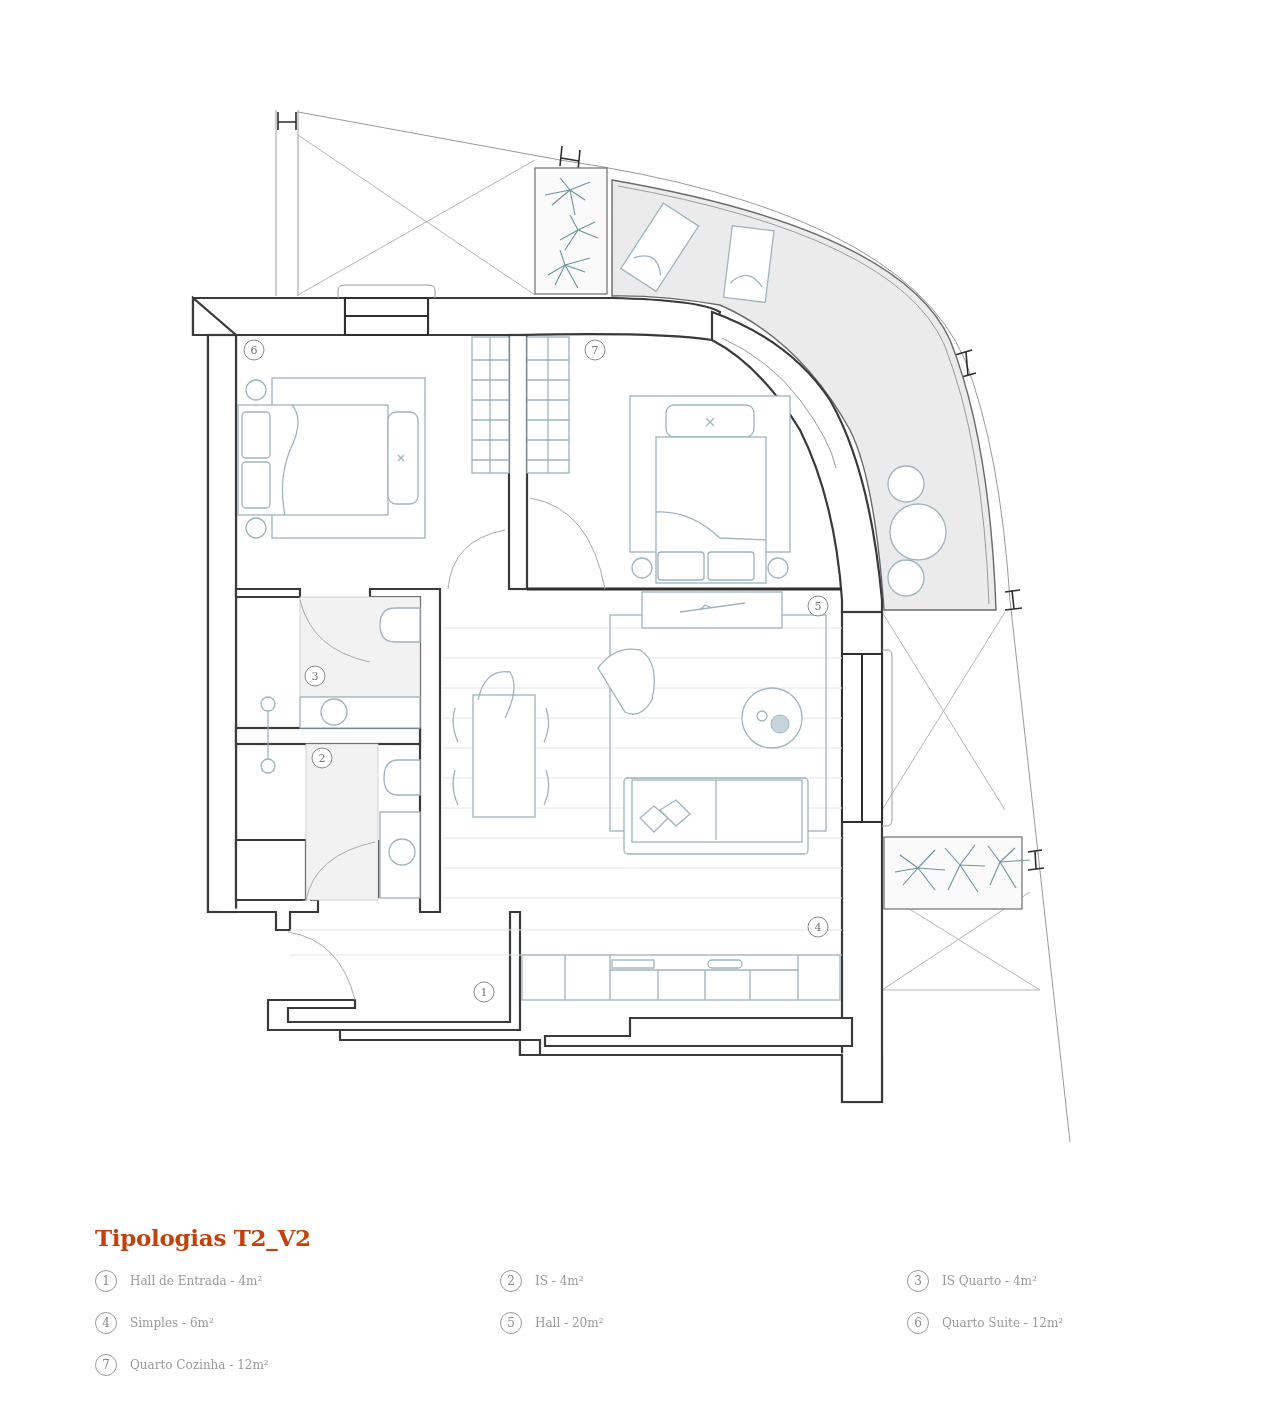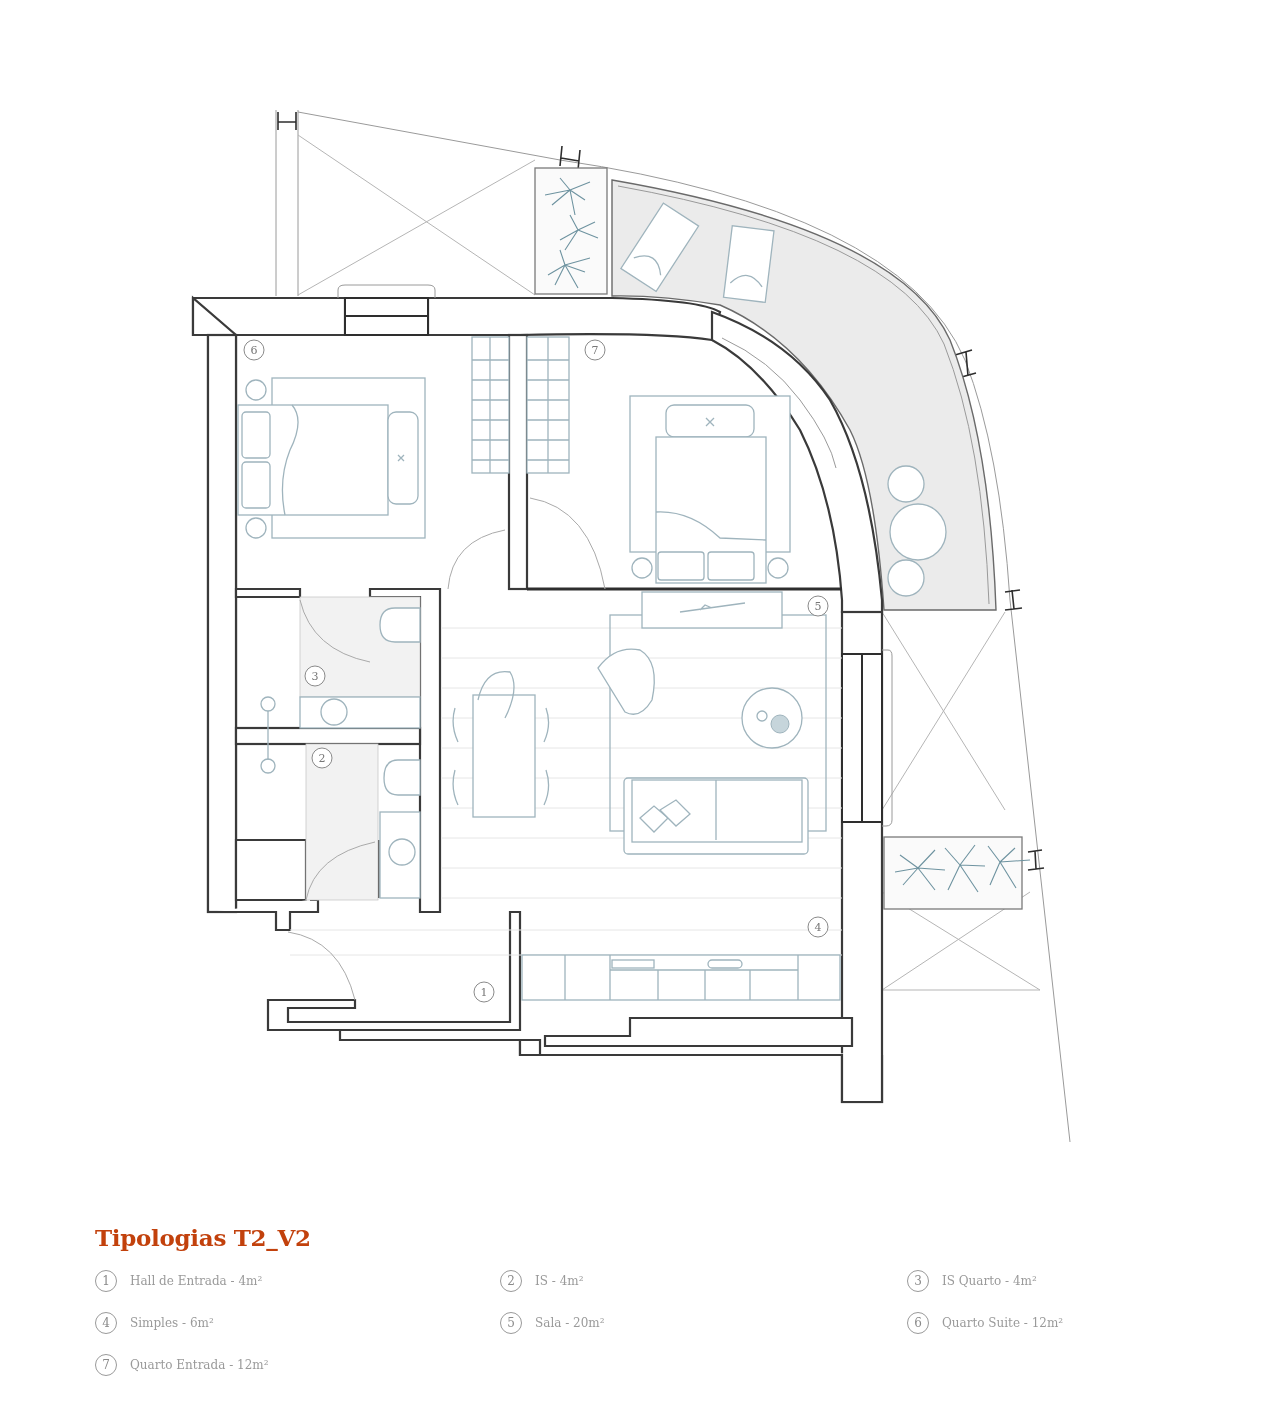--- a/index.html
+++ b/index.html
@@ -273,24 +273,24 @@
     <div class="legend-item">
       <span class="legend-num">3</span>
       <span class="legend-label">IS Quarto - 4m²</span>
     </div>
     <div class="legend-item">
       <span class="legend-num">4</span>
       <span class="legend-label">Simples - 6m²</span>
     </div>
     <div class="legend-item">
       <span class="legend-num">5</span>
-      <span class="legend-label">Sala - 20m²</span>
+      <span class="legend-label">Hall - 20m²</span>
     </div>
     <div class="legend-item">
       <span class="legend-num">6</span>
       <span class="legend-label">Quarto Suite - 12m²</span>
     </div>
     <div class="legend-item">
       <span class="legend-num">7</span>
-      <span class="legend-label">Quarto Entrada - 12m²</span>
+      <span class="legend-label">Quarto Cozinha - 12m²</span>
     </div>
   </div>
 </div>
 
 </body></html>

